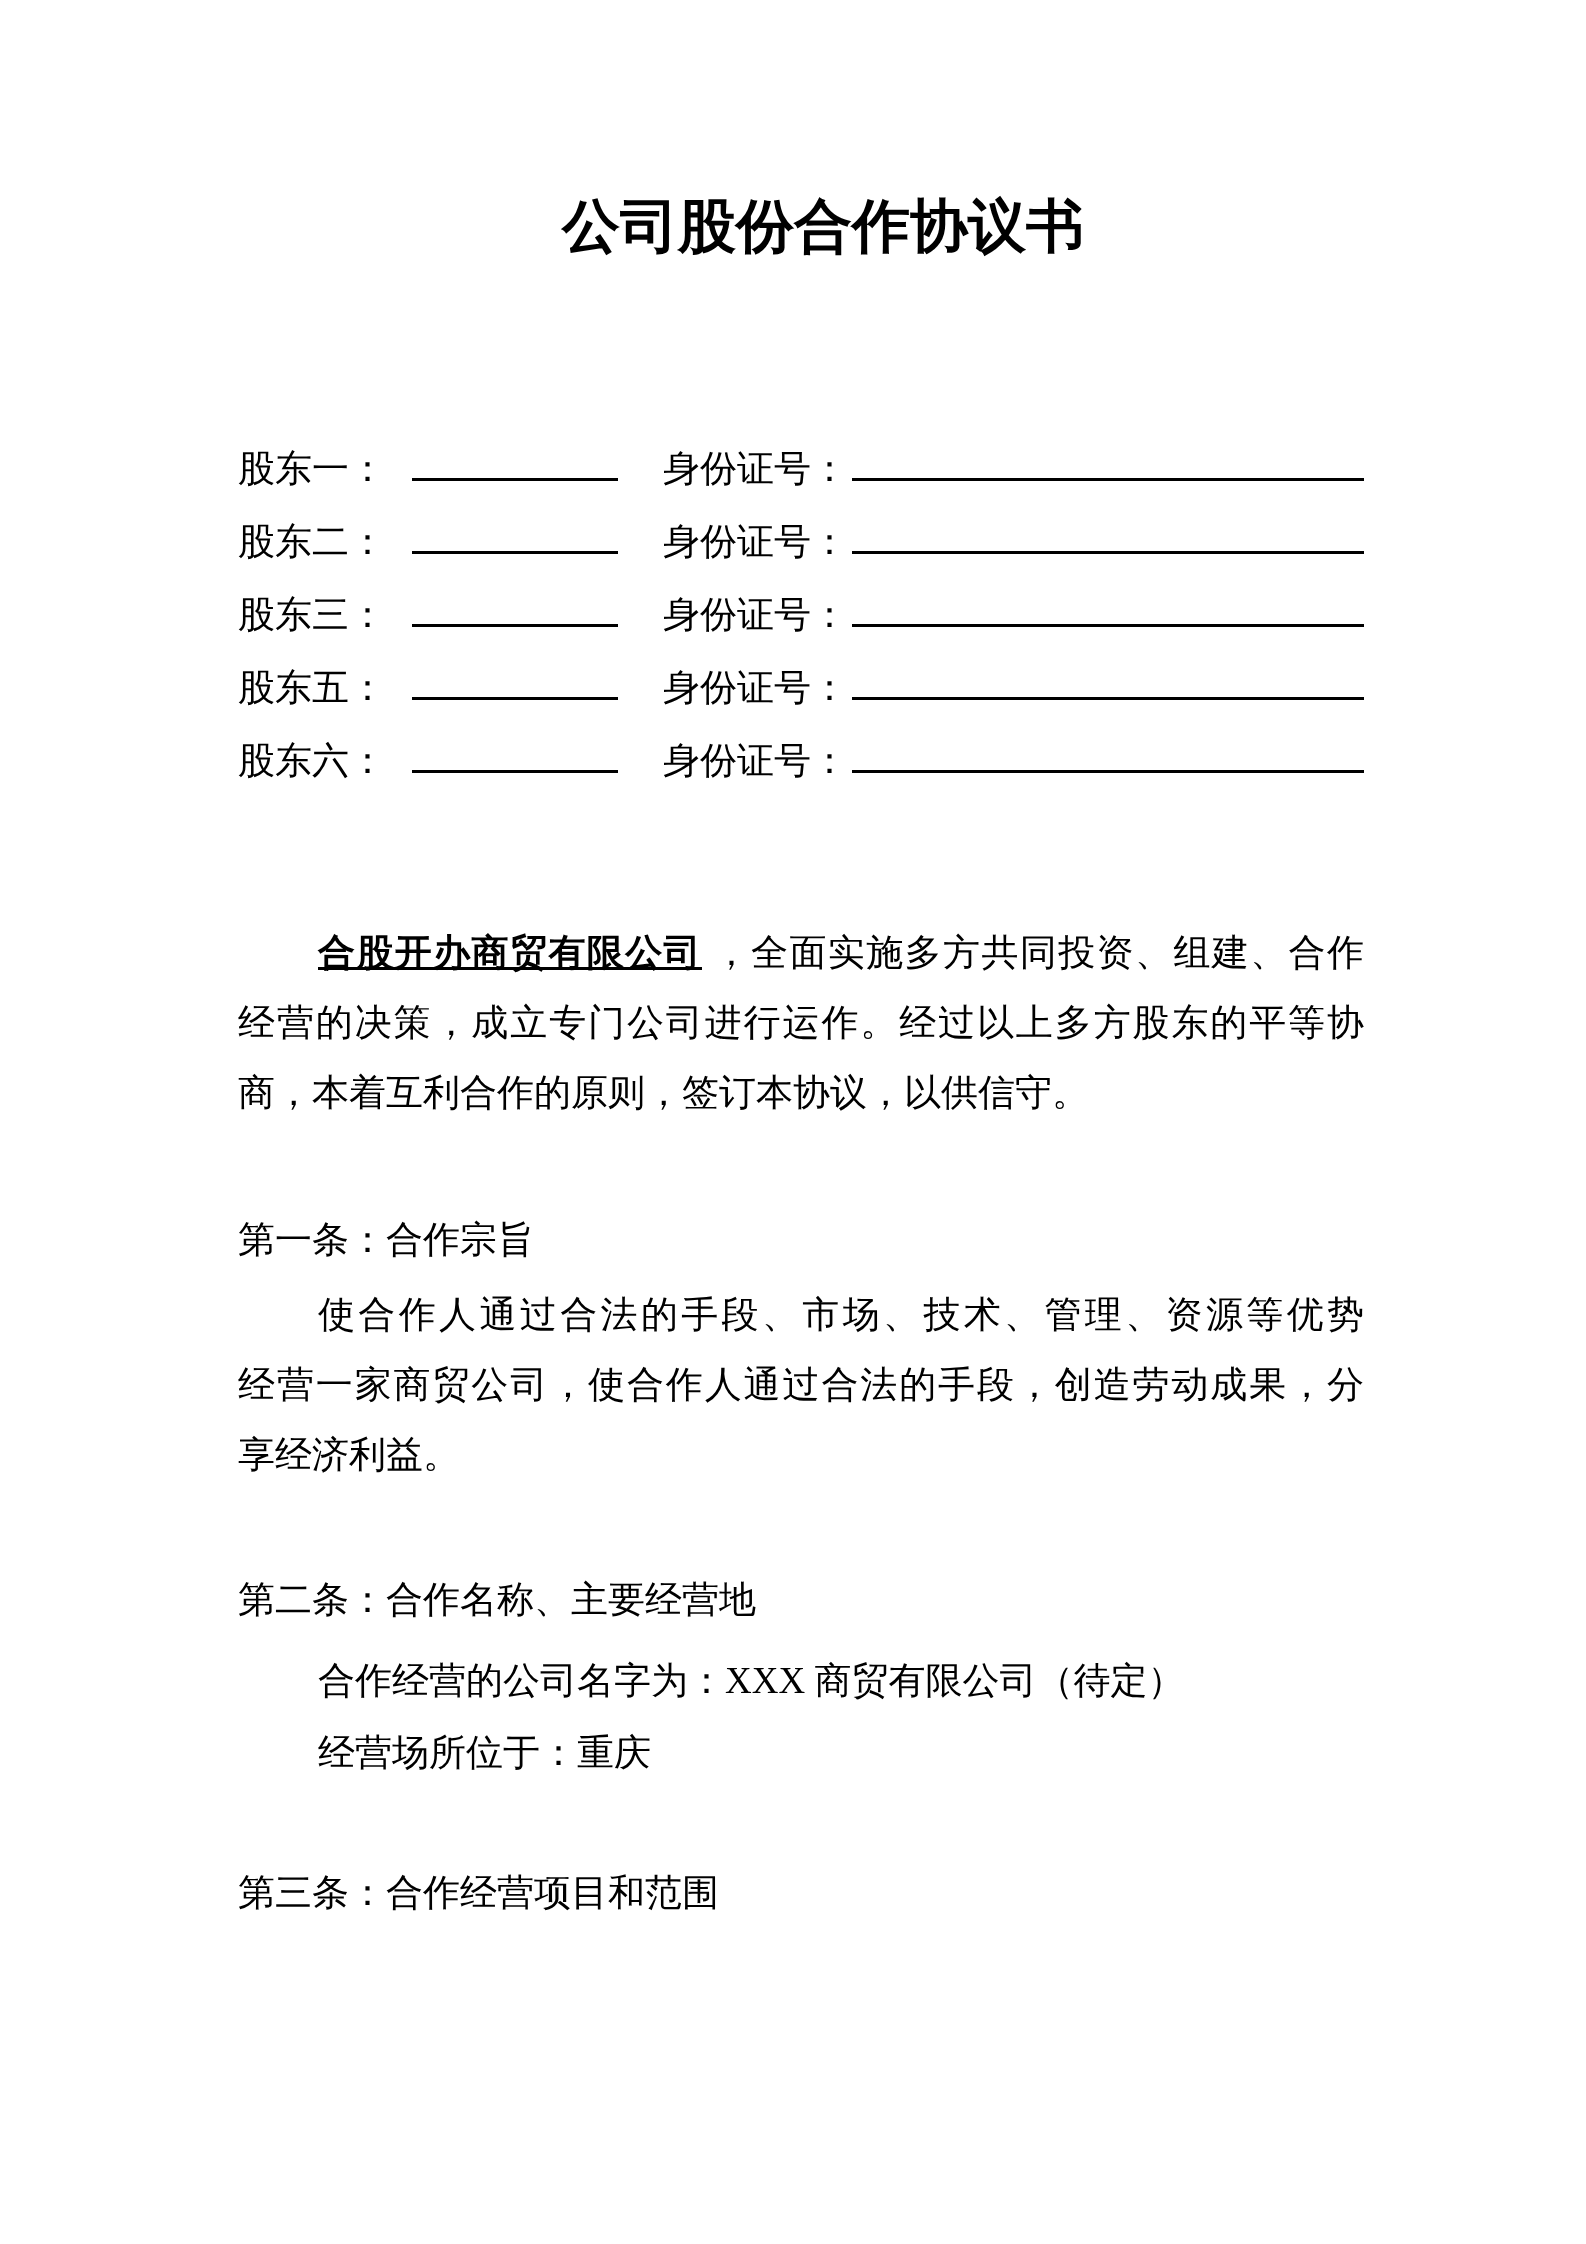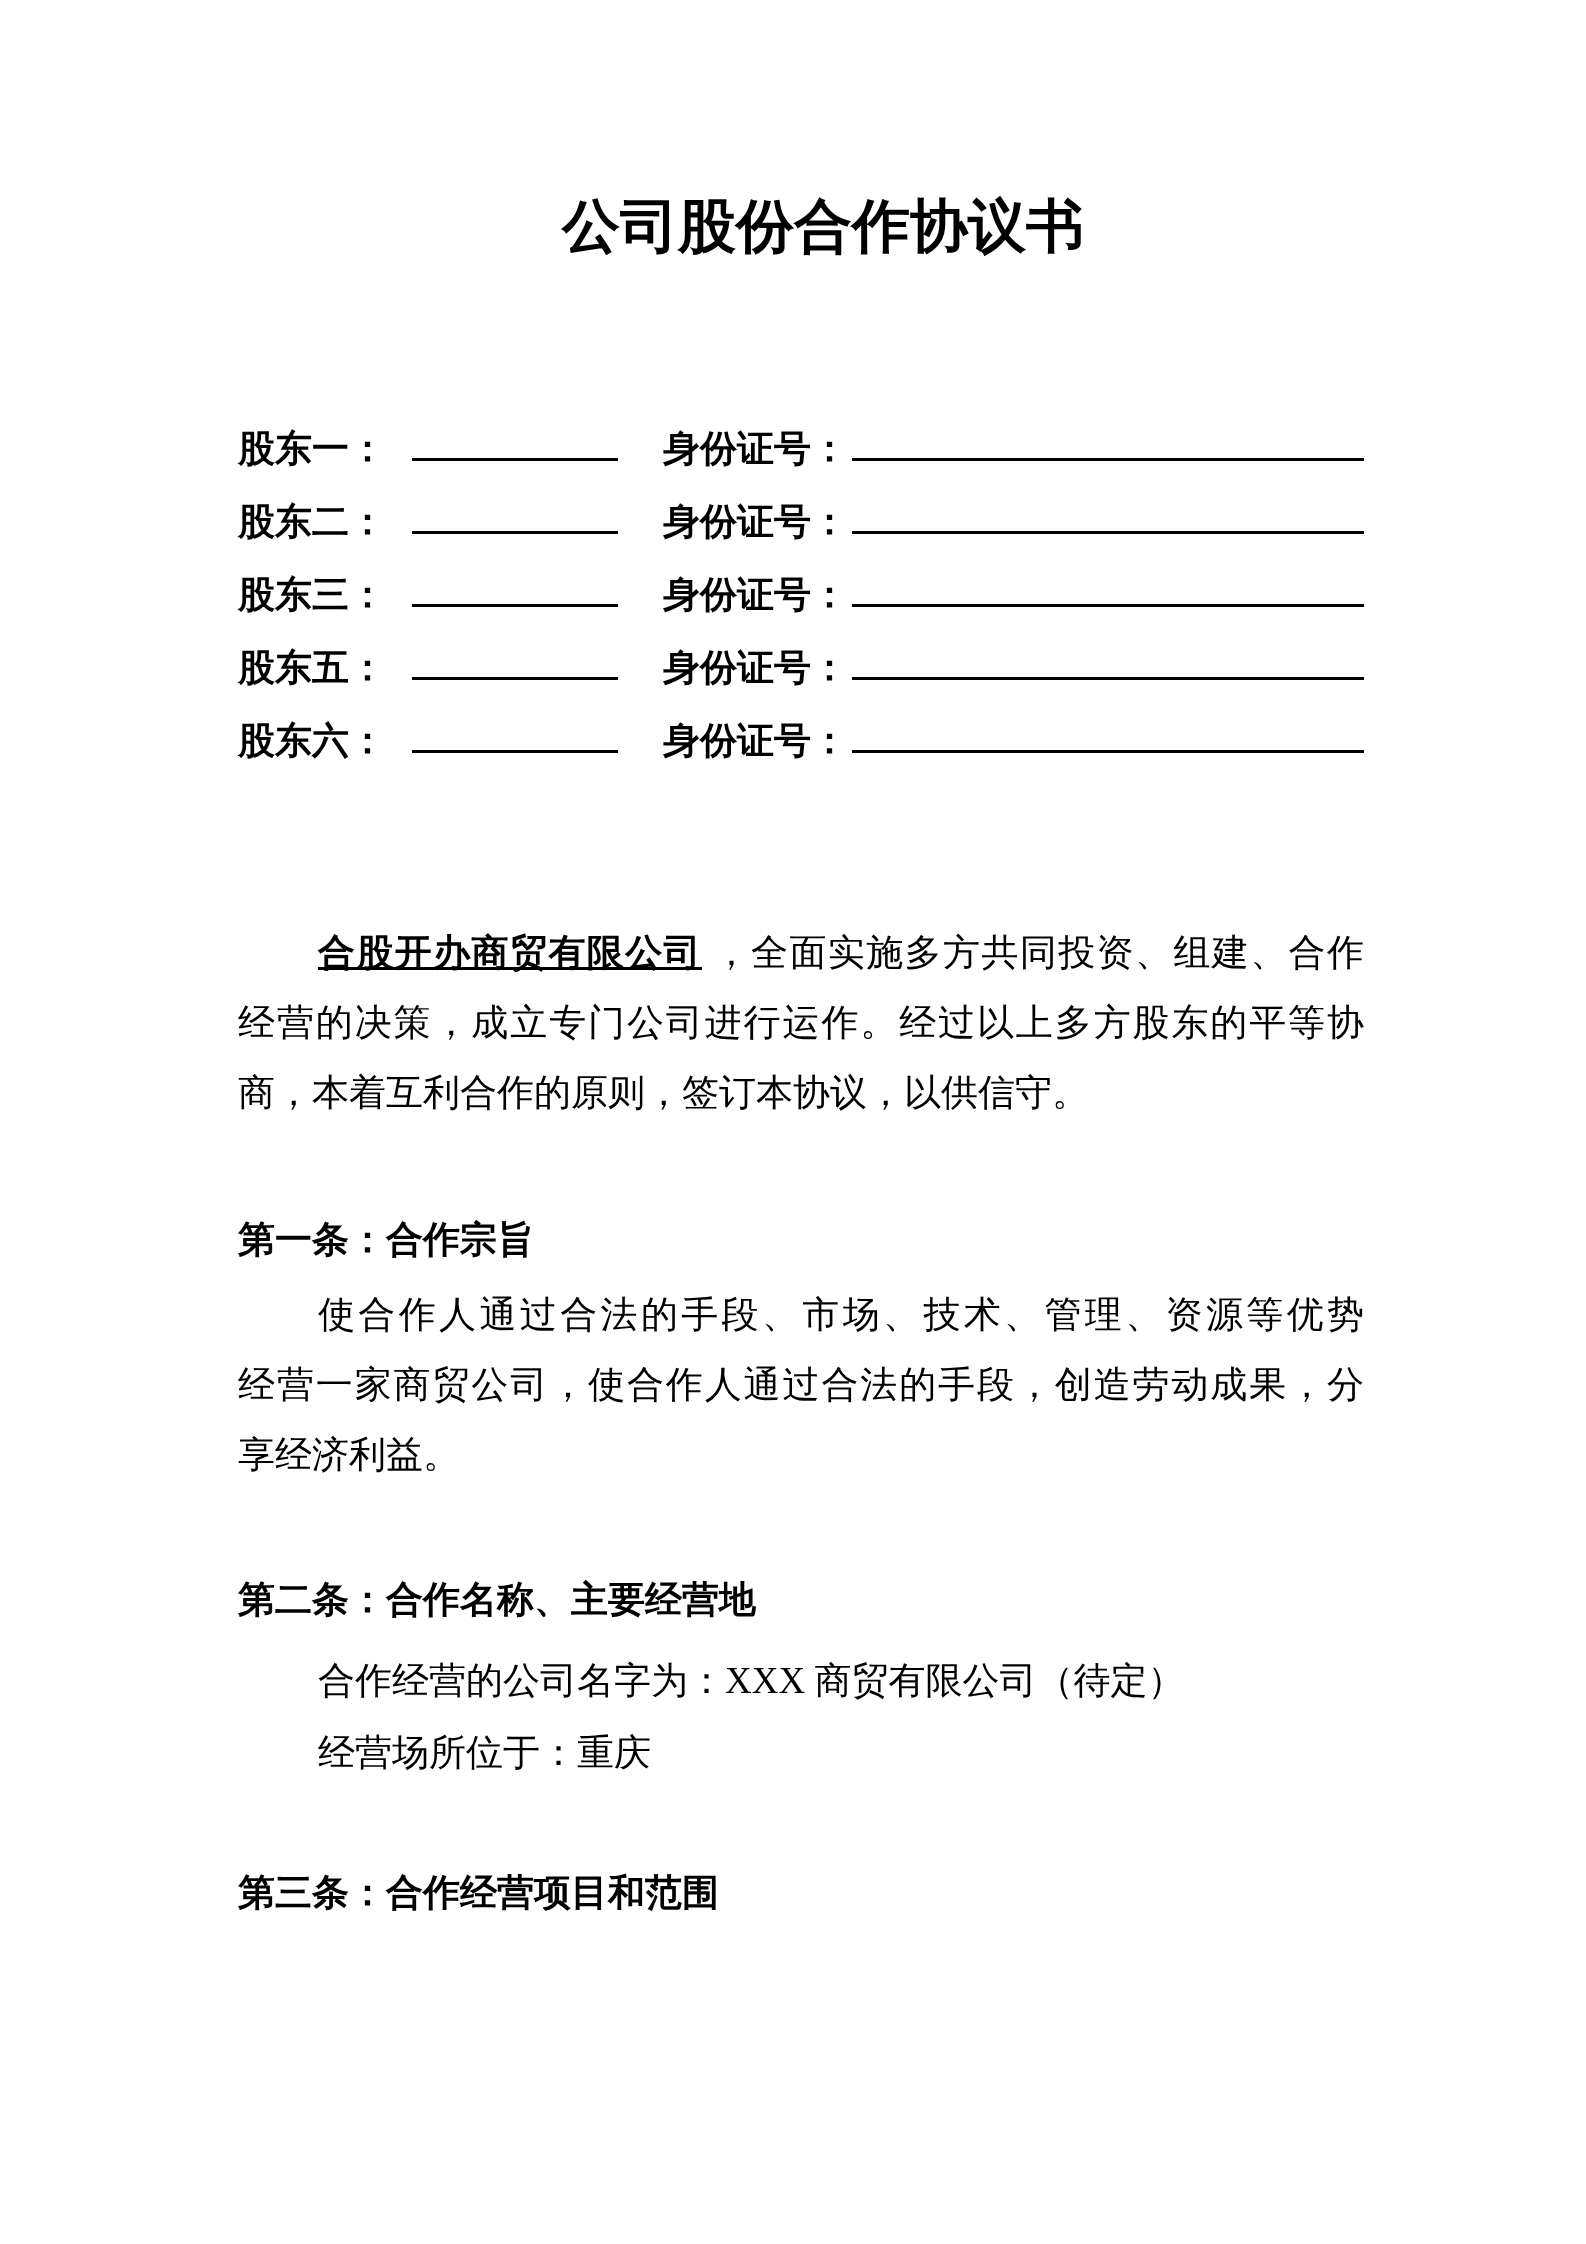--- a/index.html
+++ b/index.html
@@ -20,32 +20,32 @@
     width: 1586px;
     box-sizing: border-box;
     padding-left: 60px;
     margin: 0;
     text-align: center;
     font-size: 58px;
     font-weight: bold;
     line-height: 70px;
   }
   .abs { position: absolute; left: 238px; width: 1126px; }
-  .sh-rows { top: 412px; font-weight: bold; }
+  .sh-rows { top: 432px; }
   .sh-row { height: 73px; line-height: 73px; white-space: nowrap; }
   .sh-label { display: inline-block; width: 124px; }
   .sh-idlabel { display: inline-block; width: 166px; margin-left: 45px; }
   .blank { display: inline-block; border-bottom: 3px solid #000; }
   .blank.short { width: 206px; margin-left: 50px; }
   .blank.long { width: 512px; margin-left: 23px; }
   .para .line { line-height: 70px; }
   .j { text-align: justify; text-align-last: justify; }
   .indent { padding-left: 80px; }
   .intro { top: 918px; }
-  .heading { position: absolute; left: 238px; width: 1126px; font-weight: bold; line-height: 40px; }
+  .heading { position: absolute; left: 238px; width: 1126px; font-weight: normal; line-height: 40px; }
   .hd-1 { top: 1220px; }
   .bd-1 { top: 1280px; }
   .hd-2 { top: 1580px; }
   .bd-2 { top: 1645px; }
   .bd-2 .line { line-height: 72px; }
   .hd-3 { top: 1873px; }
   .bd-3 { top: 1943px; }
   .bd-3 .line { line-height: 40px; }
   .u { text-decoration-thickness: 3px; text-underline-offset: 5px; }
   .b { font-weight: bold; text-decoration: underline; }

